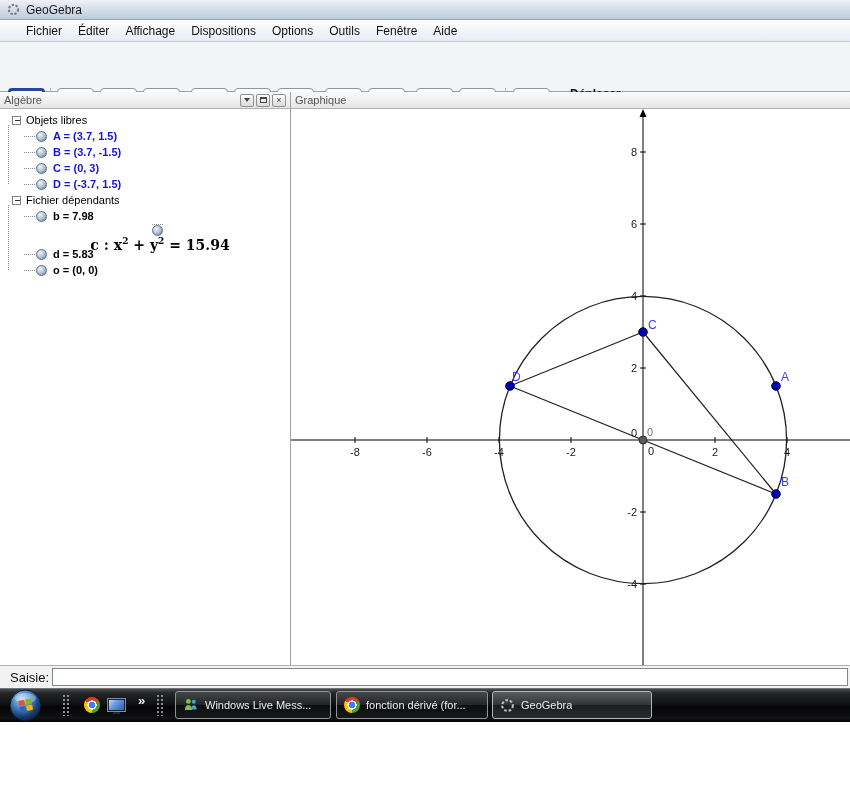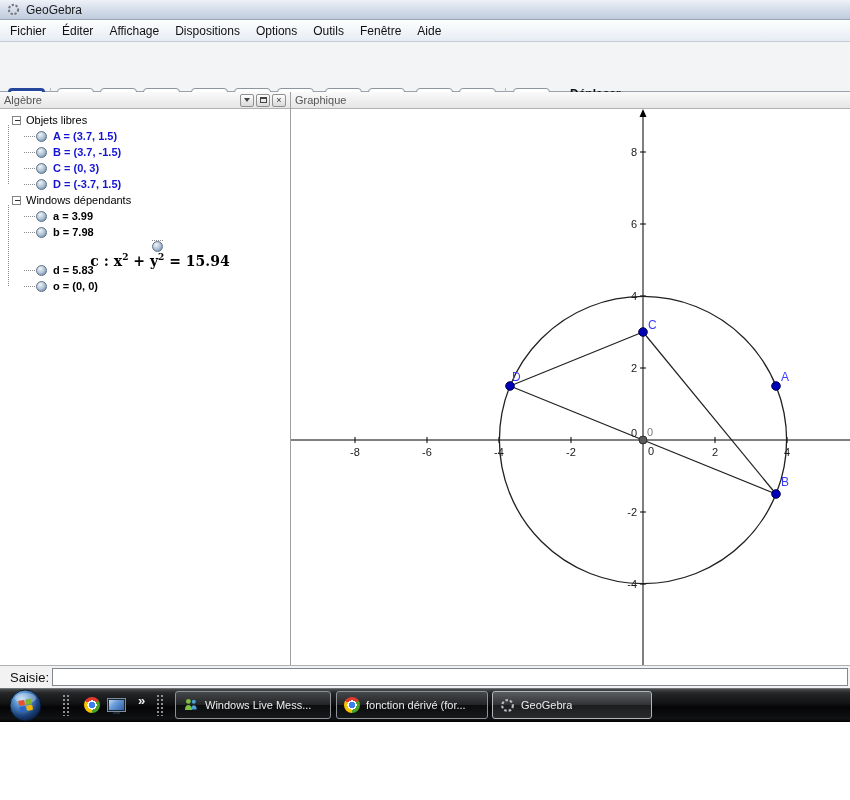--- a/index.html
+++ b/index.html
@@ -9,21 +9,21 @@
   
   .titlebar { position:absolute; left:0; top:0; width:850px; height:20px;
     background:linear-gradient(#eef2f8 0%, #d7dfec 45%, #bfcbdd 100%);
     border-bottom:1px solid #9aa6ba; display:flex; align-items:center; }
   .titlebar .app-icon { margin-left:7px; width:13px; height:13px; }
   .titlebar .title-text { margin-left:6px; font-size:12px; color:#1a1a1a; }
 
   
   .menubar { position:absolute; left:0; top:20px; width:850px; height:22px;
     background:linear-gradient(#fdfefe 0%, #e7ecf4 100%);
-    border-bottom:1px solid #c6ccd6; display:flex; align-items:center; padding-left:2px; }
+    border-bottom:1px solid #c6ccd6; display:flex; align-items:center; padding-left:18px; }
   .menu-item { font-size:12px; color:#111; padding:3px 8px; cursor:default; }
 
   
   .toolbar { position:absolute; left:0; top:42px; width:850px; height:50px;
     background:#f3f4f6; border-bottom:1px solid #9ba1a9; }
   .tool-btn { position:absolute; top:46px; width:37px; height:38px;
     background:linear-gradient(#ffffff, #eeeeee); border:1px solid #8f959d;
     border-radius:4px; }
   .tool-btn.selected { border:3px solid #24469c; background:#fff; }
   .tool-btn svg { position:absolute; left:50%; top:50%; transform:translate(-50%,-50%); }
@@ -275,28 +275,23 @@
         <span class="obj-text obj-free">C = (0, 3)</span>
       </div>
       <div class="tree-item">
         <span class="connector"></span>
         <span class="marble"></span>
         <span class="obj-text obj-free">D = (-3.7, 1.5)</span>
       </div>
     </div>
     <div class="tree-group-row">
       <span class="expand-box"></span>
-      <span class="tree-group-label">Windows dépendants</span>
+      <span class="tree-group-label">Fichier dépendants</span>
     </div>
     <div class="tree-children">
-      <div class="tree-item">
-        <span class="connector"></span>
-        <span class="marble"></span>
-        <span class="obj-text obj-dep">a = 3.99</span>
-      </div>
       <div class="tree-item">
         <span class="connector"></span>
         <span class="marble"></span>
         <span class="obj-text obj-dep">b = 7.98</span>
       </div>
       <div class="tree-item formula-row">
         <span class="connector"></span>
         <span class="marble"></span>
         <span class="formula"><span>c : x</span><sup>2</sup><span> + y</span><sup>2</sup><span> = 15.94</span></span>
       </div>

